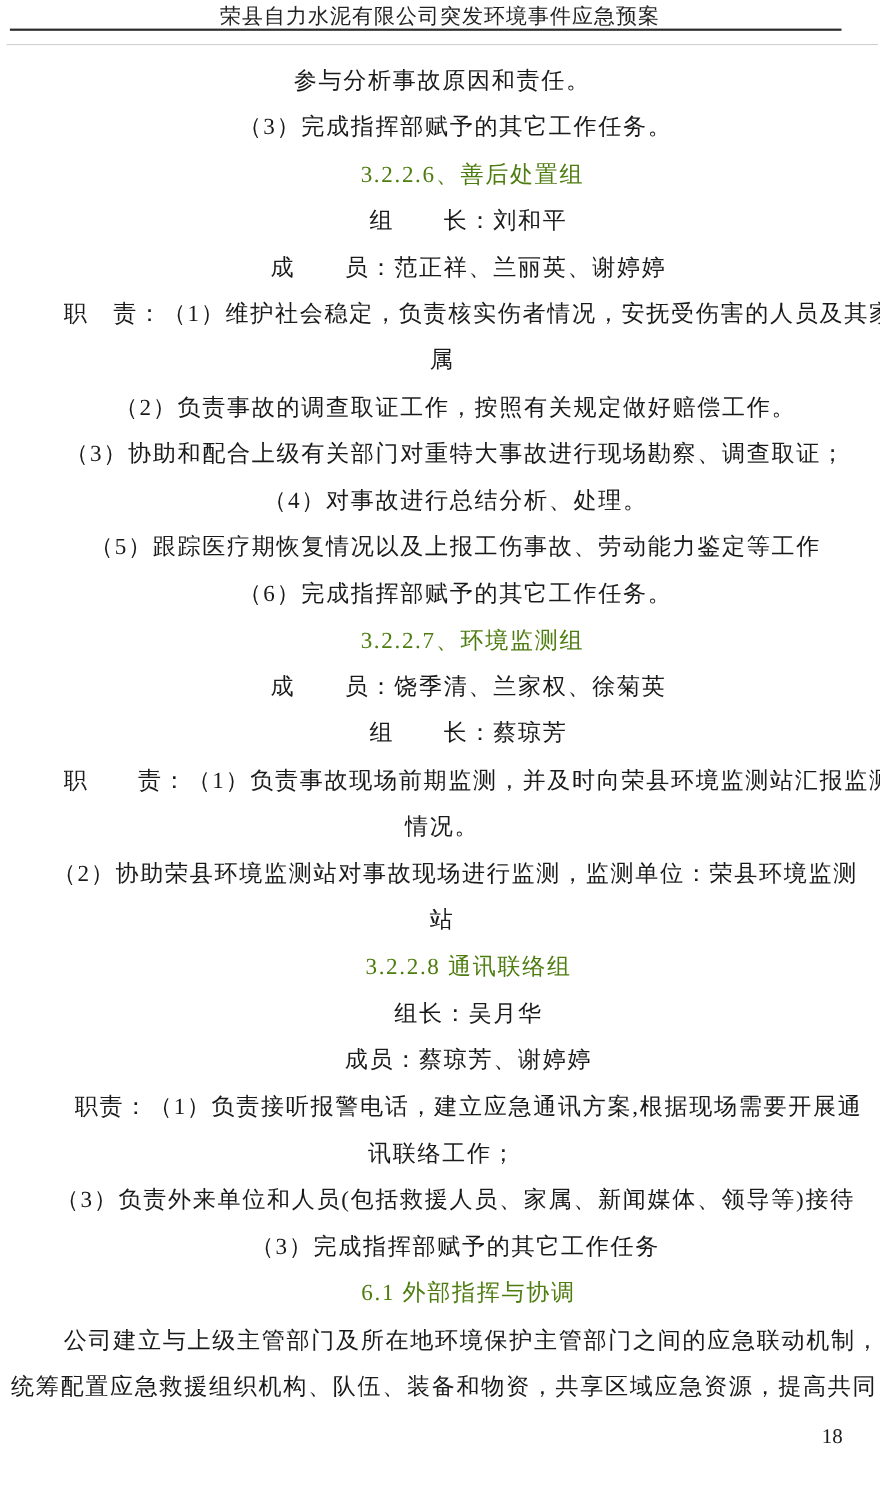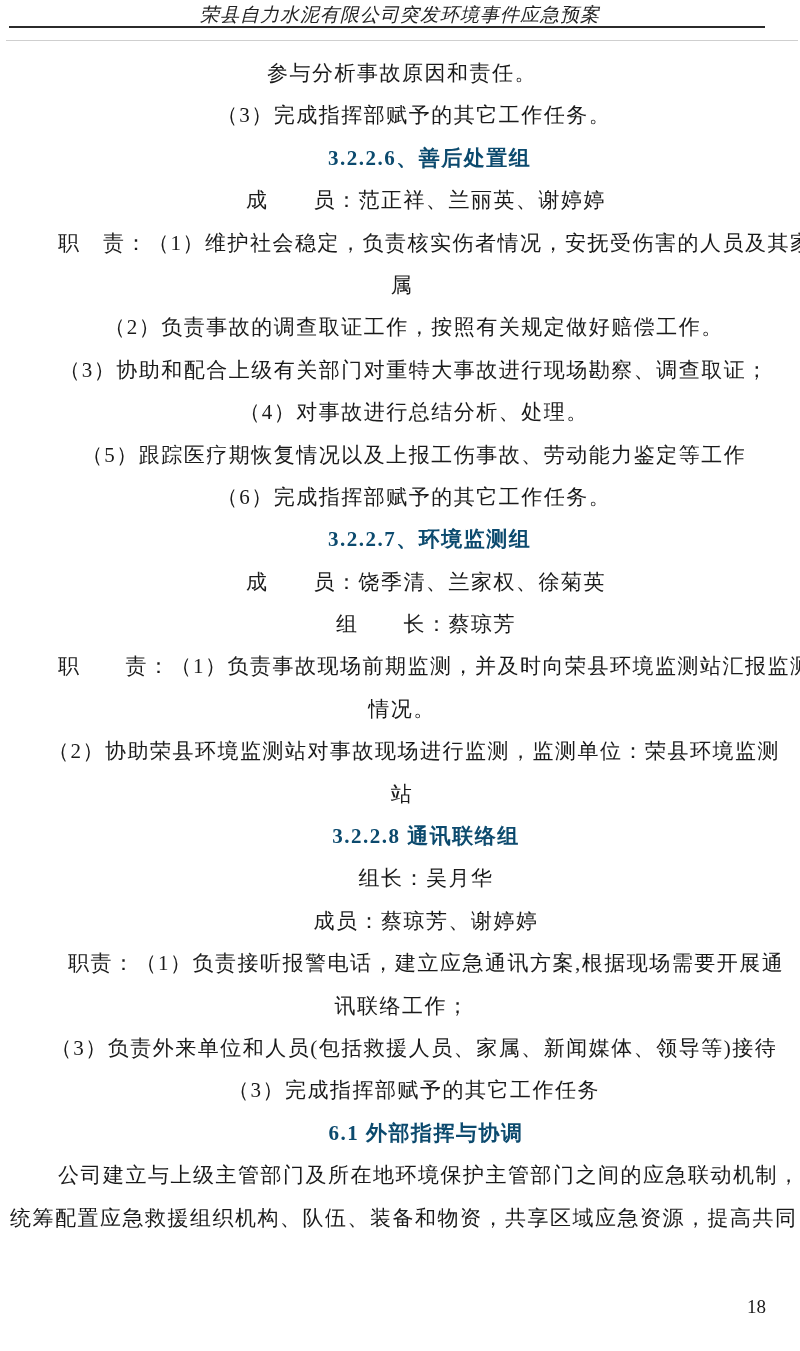--- a/index.html
+++ b/index.html
@@ -19,21 +19,20 @@
   .header-title {
     position: absolute;
     top: 2px;
     left: 0;
     right: 0;
     text-align: center;
     font-size: 19px;
     letter-spacing: 1px;
     color: #222222;
     white-space: nowrap;
-    font-style: italic;
   }
   .header-rule-dark {
     position: absolute;
     top: 26px;
     left: 9px;
     width: 756px;
     height: 2px;
     background: #2b2b2b;
   }
   .header-rule-light {
@@ -53,22 +52,22 @@
   }
   .line {
     height: 42.4px;
     line-height: 42.4px;
     font-size: 21px;
     letter-spacing: 1.5px;
     white-space: pre;
     color: #1a1a1a;
   }
   .line.bold {
-    font-weight: bold;
-    color: #0c4a6e;
+    font-weight: normal;
+    color: #4d7c0f;
   }
   .ind-flush       { padding-left: 0; }
   .ind-item        { padding-left: 24px; }
   .ind-label       { padding-left: 48px; }
   .ind-heading     { padding-left: 48px; }
   .ind-heading-num { padding-left: 55px; }
   .ind-para        { padding-left: 48px; }
   .page-number {
     position: absolute;
     top: 1296px;
@@ -82,20 +81,21 @@
 
 <div class="page">
   <div class="header-title">荣县自力水泥有限公司突发环境事件应急预案</div>
   <div class="header-rule-dark"></div>
   <div class="header-rule-light"></div>
 
   <div class="doc-body">
       <div class="line ind-flush">参与分析事故原因和责任。</div>
       <div class="line ind-item">（3）完成指挥部赋予的其它工作任务。</div>
       <div class="line ind-heading-num bold">3.2.2.6、善后处置组</div>
+      <div class="line ind-label">组　　长：刘和平</div>
       <div class="line ind-label">成　　员：范正祥、兰丽英、谢婷婷</div>
       <div class="line ind-label">职　责：（1）维护社会稳定，负责核实伤者情况，安抚受伤害的人员及其家</div>
       <div class="line ind-flush">属</div>
       <div class="line ind-item">（2）负责事故的调查取证工作，按照有关规定做好赔偿工作。</div>
       <div class="line ind-item">（3）协助和配合上级有关部门对重特大事故进行现场勘察、调查取证；</div>
       <div class="line ind-item">（4）对事故进行总结分析、处理。</div>
       <div class="line ind-item">（5）跟踪医疗期恢复情况以及上报工伤事故、劳动能力鉴定等工作</div>
       <div class="line ind-item">（6）完成指挥部赋予的其它工作任务。</div>
       <div class="line ind-heading-num bold">3.2.2.7、环境监测组</div>
       <div class="line ind-label">成　　员：饶季清、兰家权、徐菊英</div>

